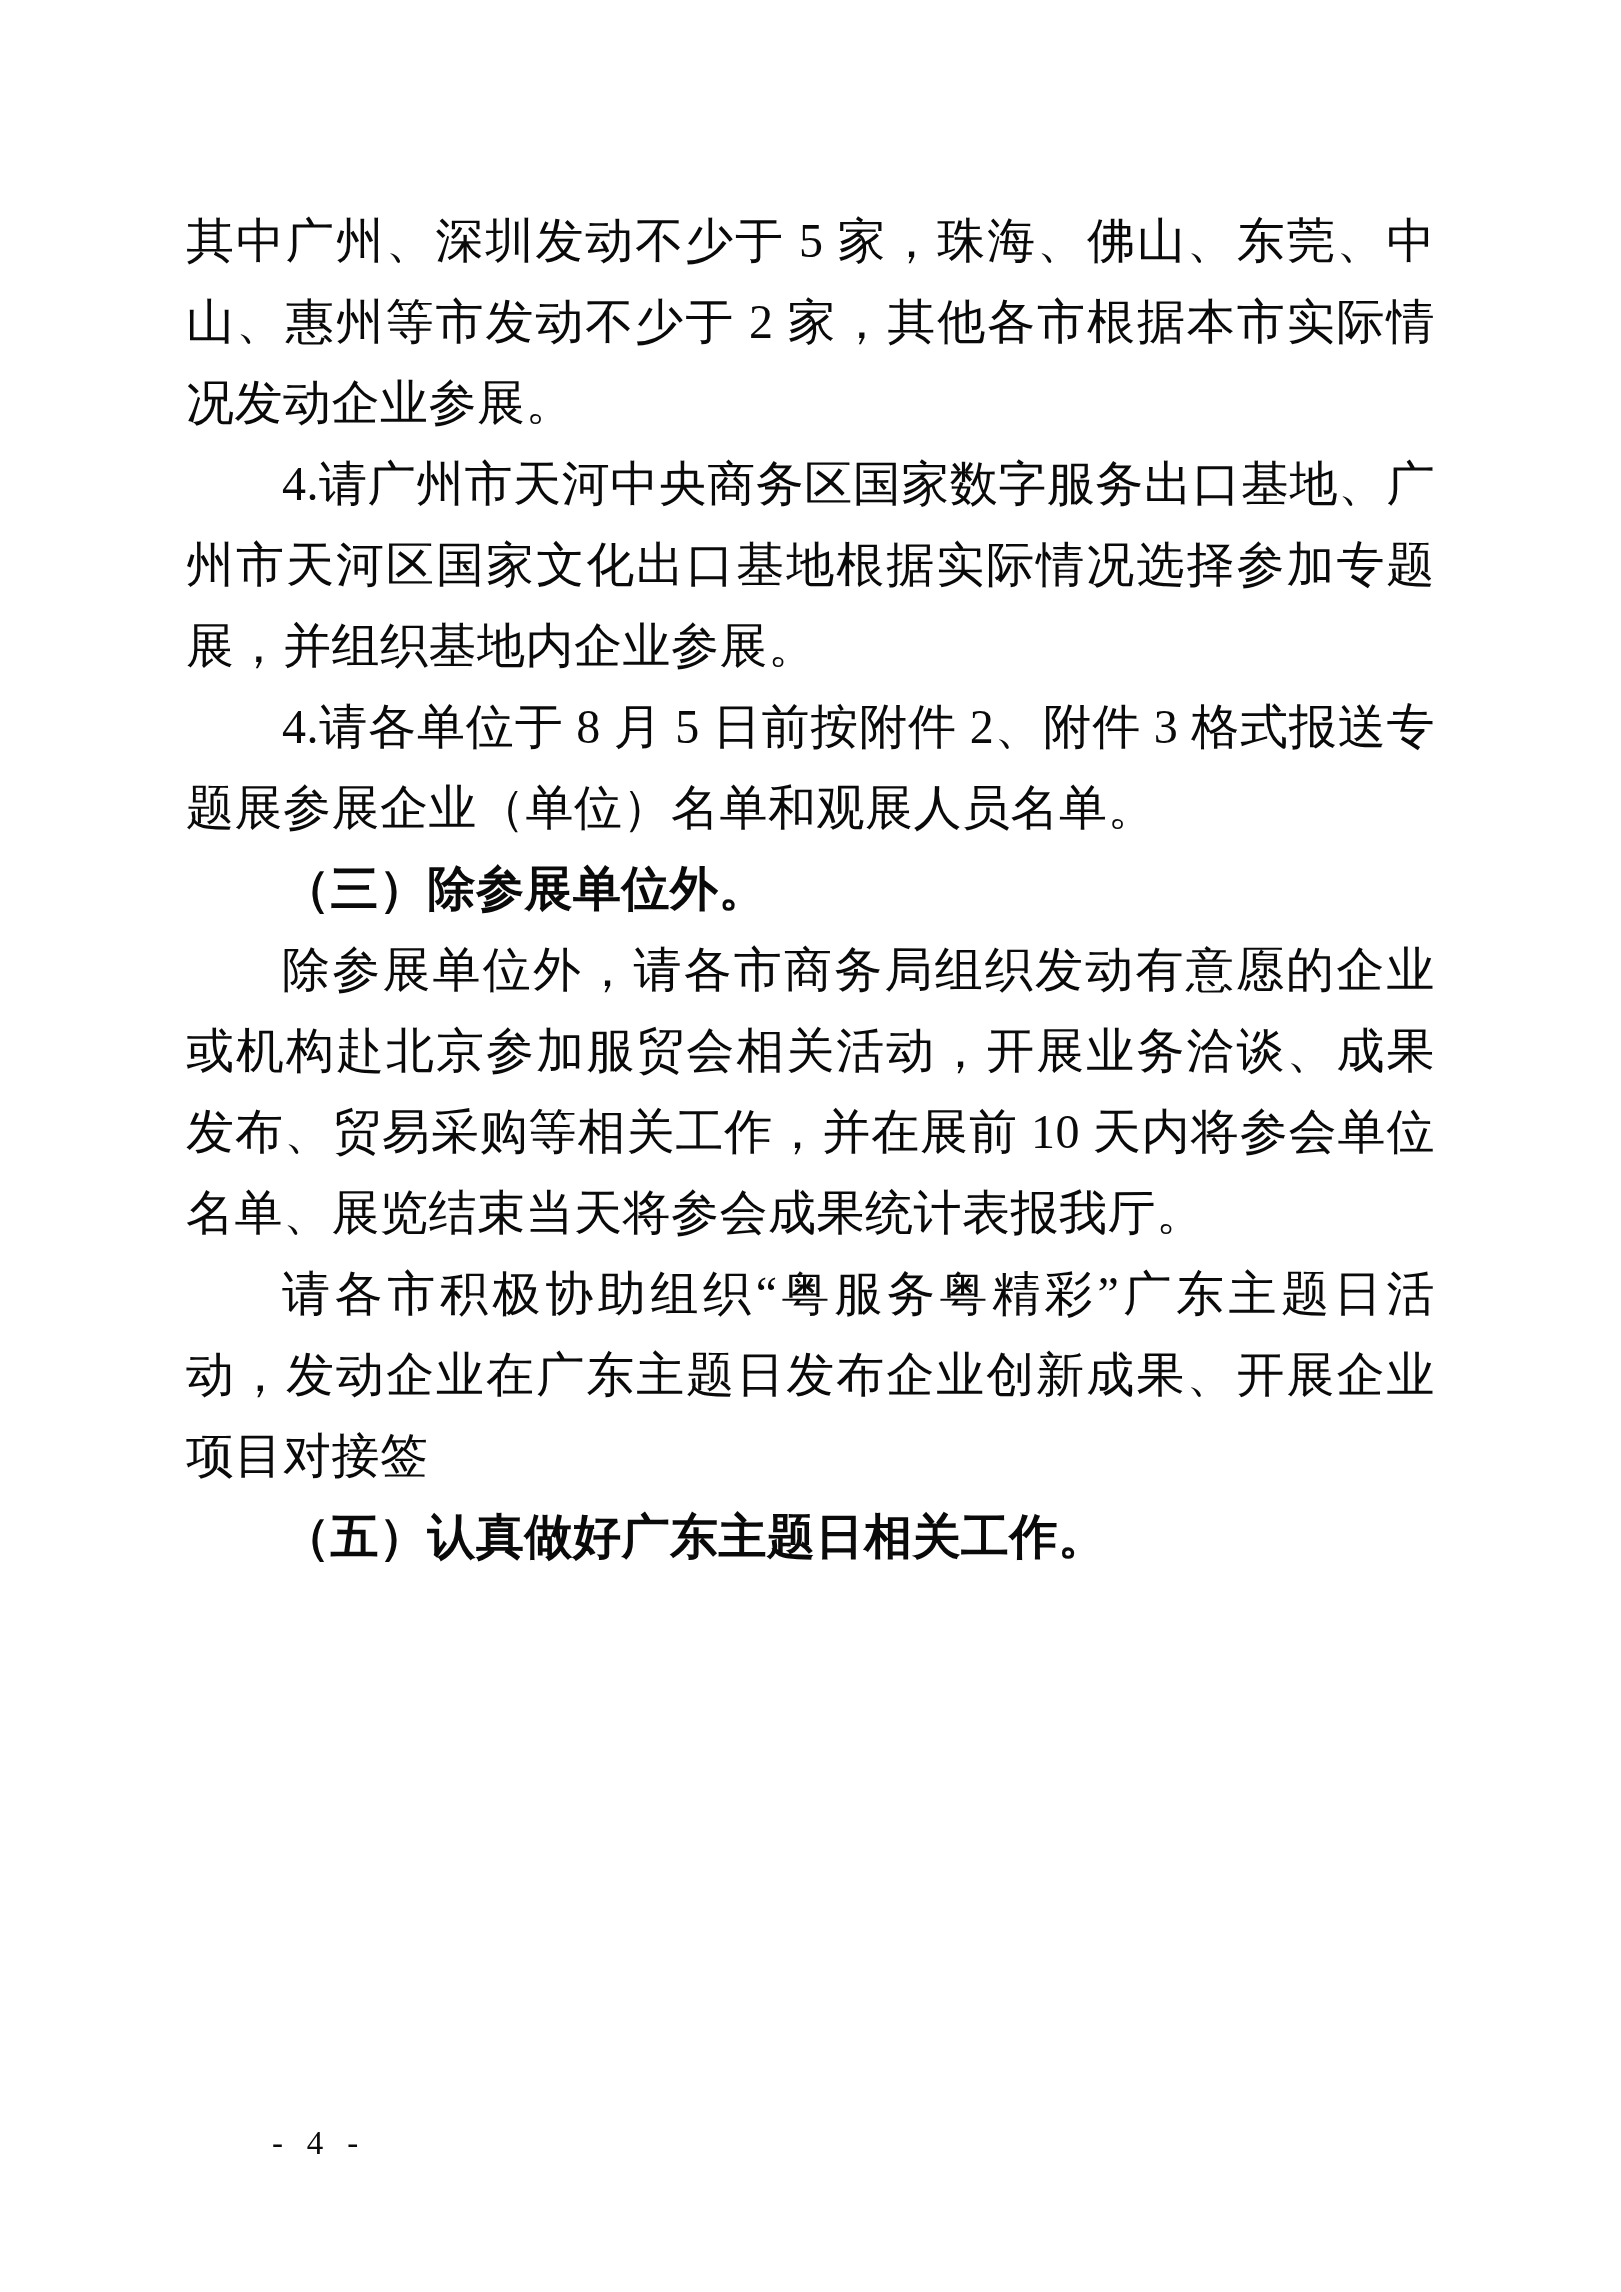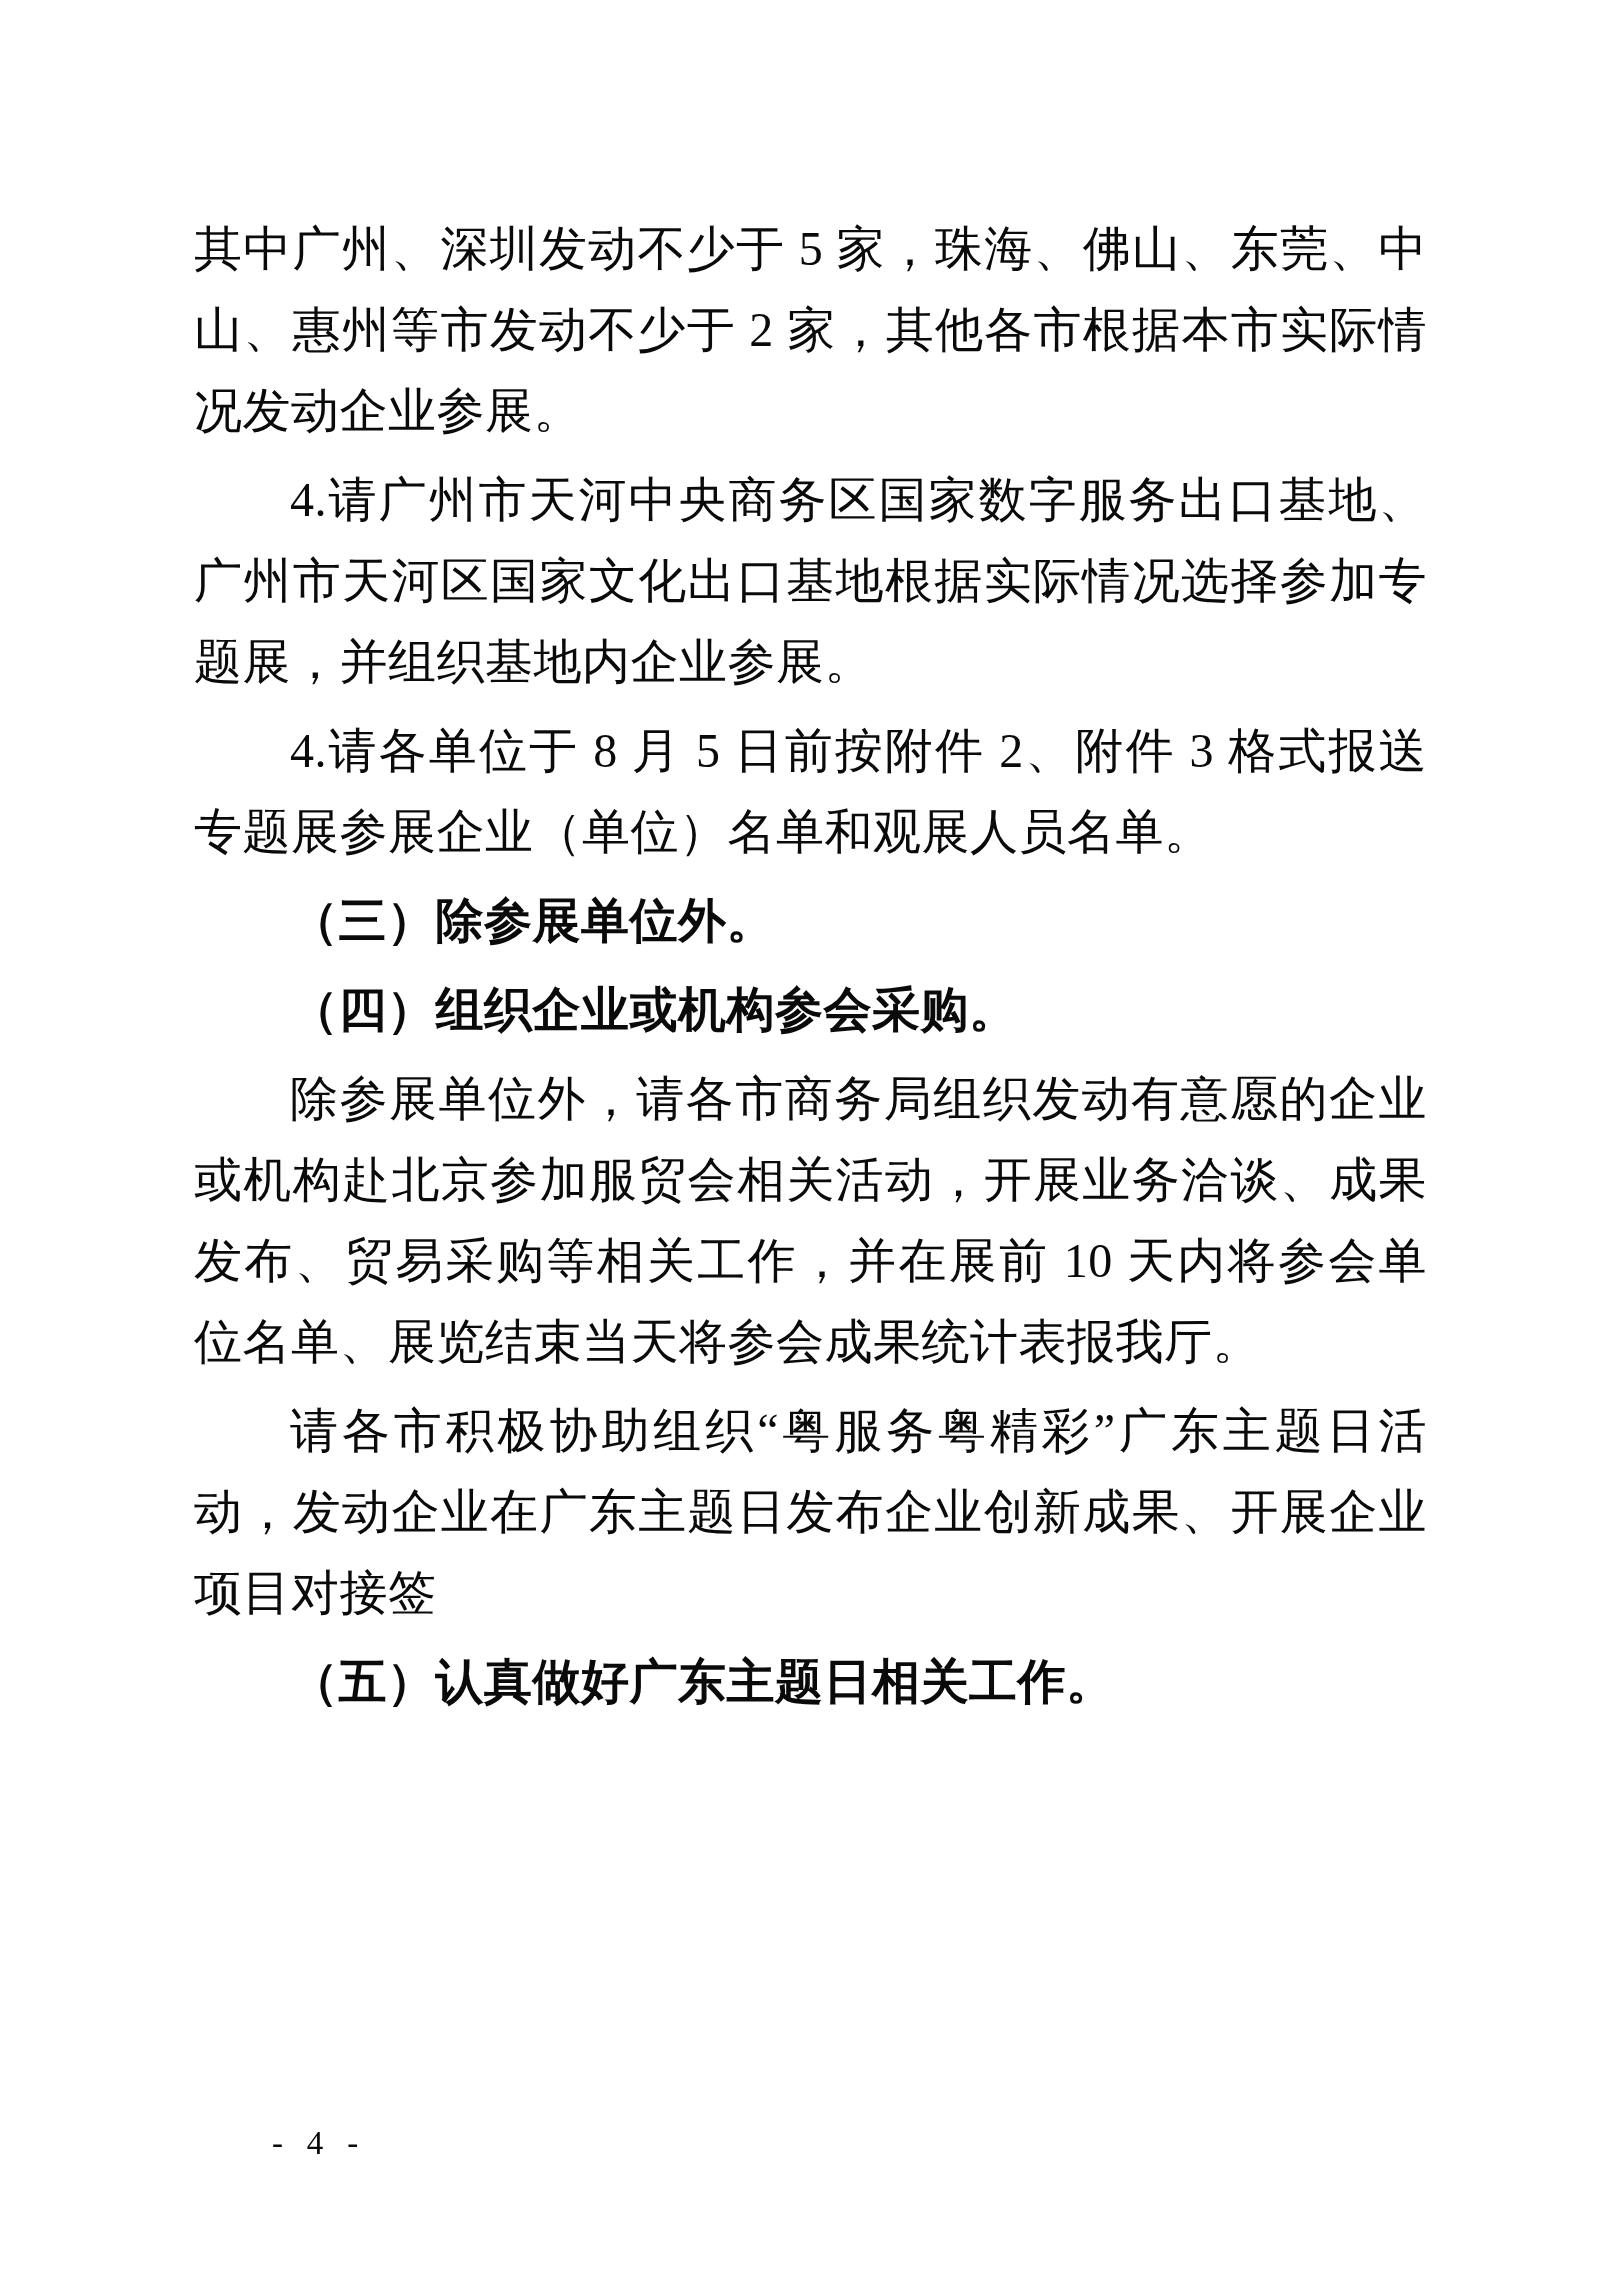--- a/index.html
+++ b/index.html
@@ -20,21 +20,21 @@
     position: absolute;
     left: 186px;
     top: 200px;
     width: 1249px;
     font-size: 48px;
     line-height: 81px;
     text-align: justify;
     letter-spacing: 0.5px;
   }
   .doc-body p {
-    margin: 8px;
+    margin: 0;
     padding: 0;
   }
   .doc-body p.indent {
     text-indent: 2em;
   }
   .doc-body p.bold {
     font-weight: bold;
   }
   .page-number {
     position: absolute;
@@ -48,20 +48,19 @@
 </style>
 </head>
 <body>
 
 <div class="page">
   <div class="doc-body" id="doc-body">
       <p class="">其中广州、深圳发动不少于 5 家，珠海、佛山、东莞、中山、惠州等市发动不少于 2 家，其他各市根据本市实际情况发动企业参展。</p>
       <p class="indent">4.请广州市天河中央商务区国家数字服务出口基地、广州市天河区国家文化出口基地根据实际情况选择参加专题展，并组织基地内企业参展。</p>
       <p class="indent">4.请各单位于 8 月 5 日前按附件 2、附件 3 格式报送专题展参展企业（单位）名单和观展人员名单。</p>
       <p class="indent bold">（三）除参展单位外。</p>
-      <p class="indent bold">（四）组织企业或机构参会采购。</p>
       <p class="indent">除参展单位外，请各市商务局组织发动有意愿的企业或机构赴北京参加服贸会相关活动，开展业务洽谈、成果发布、贸易采购等相关工作，并在展前 10 天内将参会单位名单、展览结束当天将参会成果统计表报我厅。</p>
       <p class="indent">请各市积极协助组织“粤服务粤精彩”广东主题日活动，发动企业在广东主题日发布企业创新成果、开展企业项目对接签</p>
       <p class="indent bold">（五）认真做好广东主题日相关工作。</p>
     </div>
   <div class="page-number">- 4 -</div>
 </div>
 
 
 </body></html>

